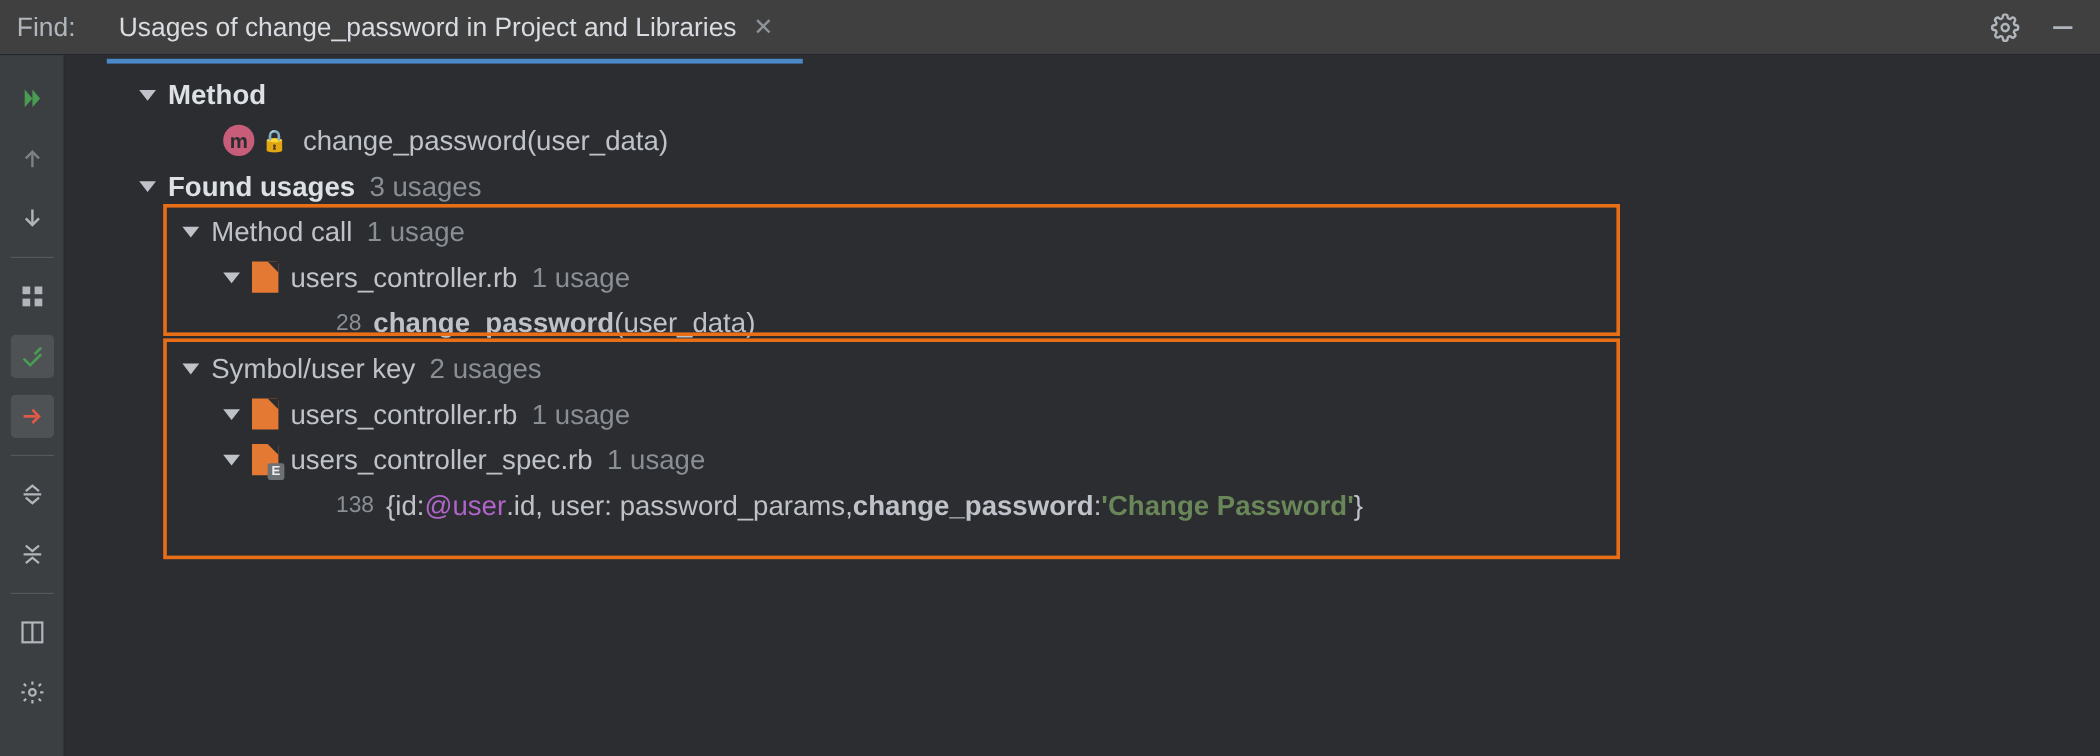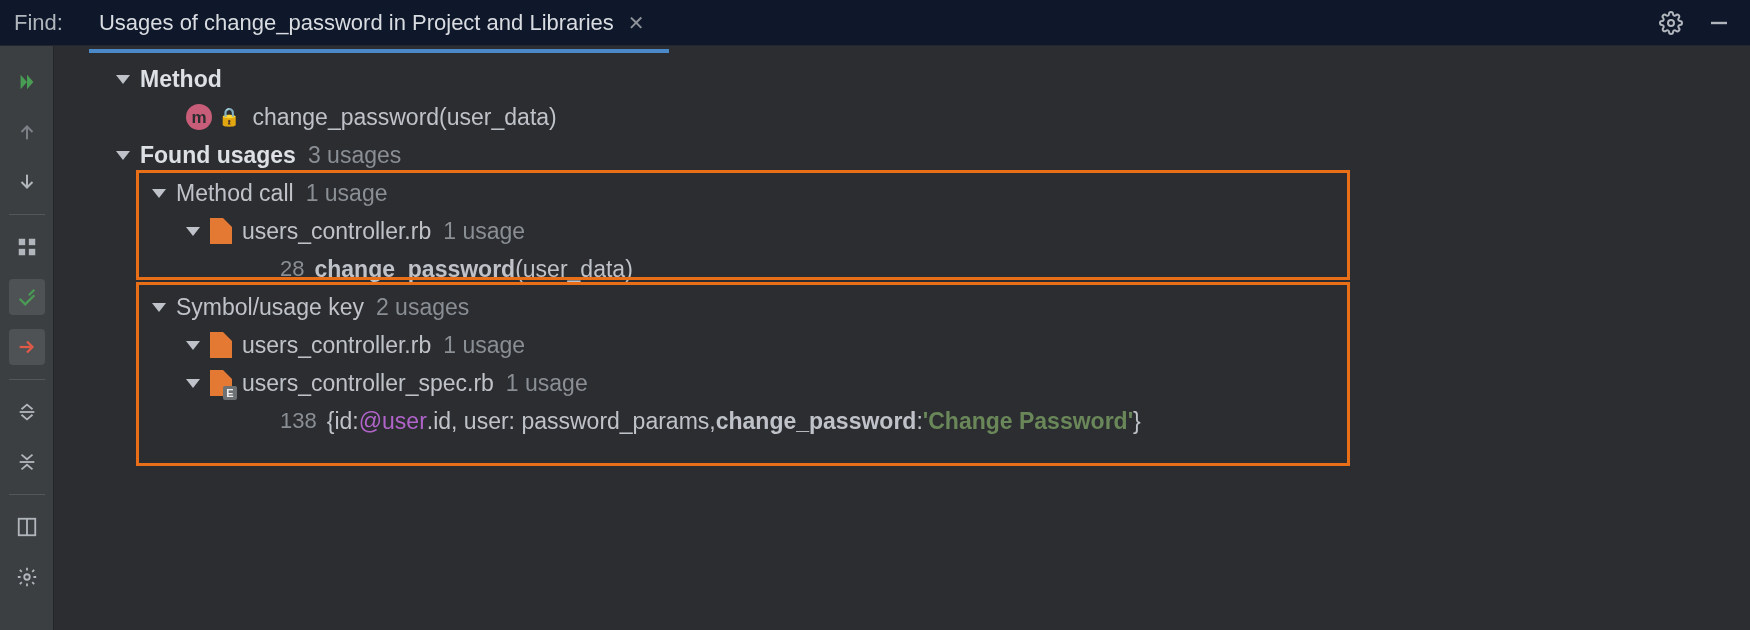--- a/index.html
+++ b/index.html
@@ -10,21 +10,21 @@
     font-size: 22px;
     color: #C1C6CC;
     user-select: none;
   }
 
   
   .topbar {
     display: flex;
     align-items: center;
     height: 46px;
-    background: #0f172a;
+    background: #404040;
     border-bottom: 1px solid #23272b;
     padding-left: 14px;
   }
   .topbar-label { color: #B0B6BC; }
   .tab {
     margin-left: 36px;
     position: relative;
     height: 58px;
     display: flex;
     align-items: center;
@@ -77,21 +77,21 @@
 
   .disclosure {
     width: 0; height: 0;
     border-left: 7px solid transparent;
     border-right: 7px solid transparent;
     border-top: 9px solid #BFC3C9;
     margin-right: 10px;
   }
   .bold { font-weight: 700; color: #DDE1E5; }
   .muted { color: #8A8F95; }
-  .lineno { color: #8A8F95; margin-right: 10px; font-size: 22px; text-align: center;}
+  .lineno { color: #8A8F95; margin-right: 10px; font-size: 19px; text-align: center;}
   .kw { color: #CC7832; }
   .sym { color: #6FB1D1; font-weight: 700;}
   .ivar { color: #B064C9; }
   .str { color: #6A8759; font-weight: bold; }
   .code { color: #BFC3C9; }
 
   
   .file-icon {
     width: 22px; height: 26px;
     background: #E37933;
@@ -268,21 +268,21 @@
         </div>
         <div class="row">
           <span class="indent i5"></span>
         <span class="lineno">28</span>
           <span class="bold code">change_password</span>
           <span class="code">(user_data)</span>
         </div>
         <div class="row">
           <span class="indent i2"></span>
     <span class="disclosure"></span>
-    <span class="code">Symbol/usage key</span>
+    <span class="code">Symbol/user key</span>
     <span class="muted" style="margin-left:12px">2 usages</span>
         </div>
         <div class="row">
           <span class="indent i3"></span>
       <span class="disclosure"></span>
       <span class="file-icon"></span>
       <span class="code">users_controller.rb</span>
       <span class="muted" style="margin-left:12px">1 usage</span>
         </div>
         <div class="row">

